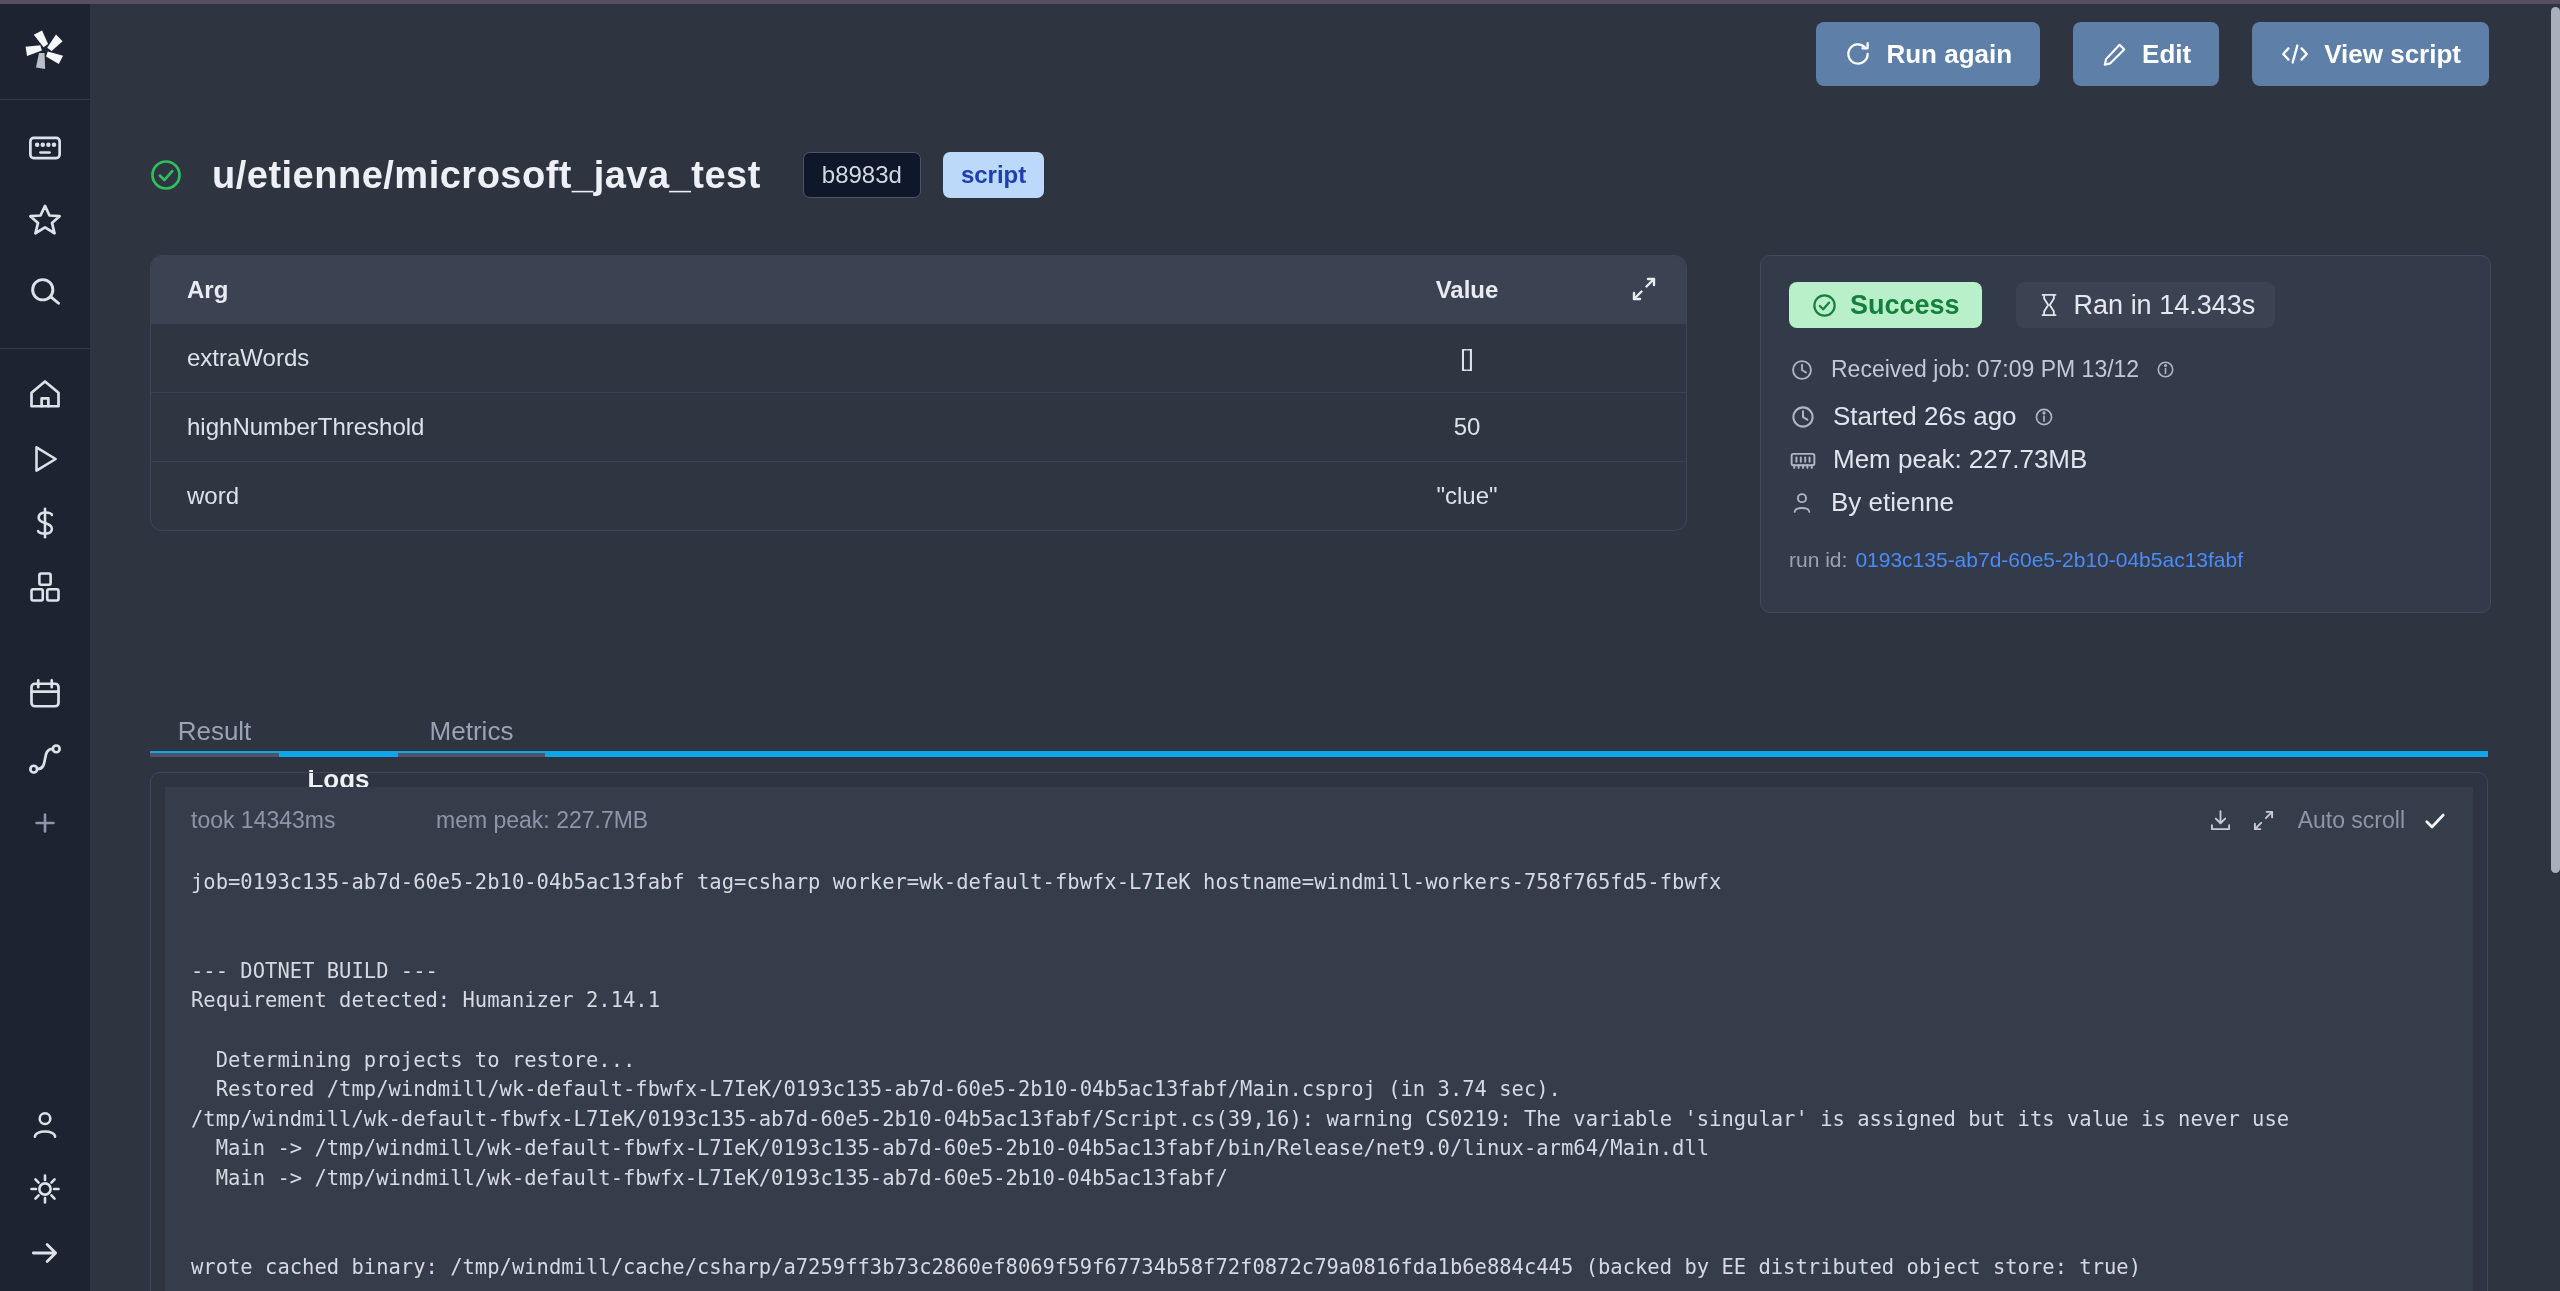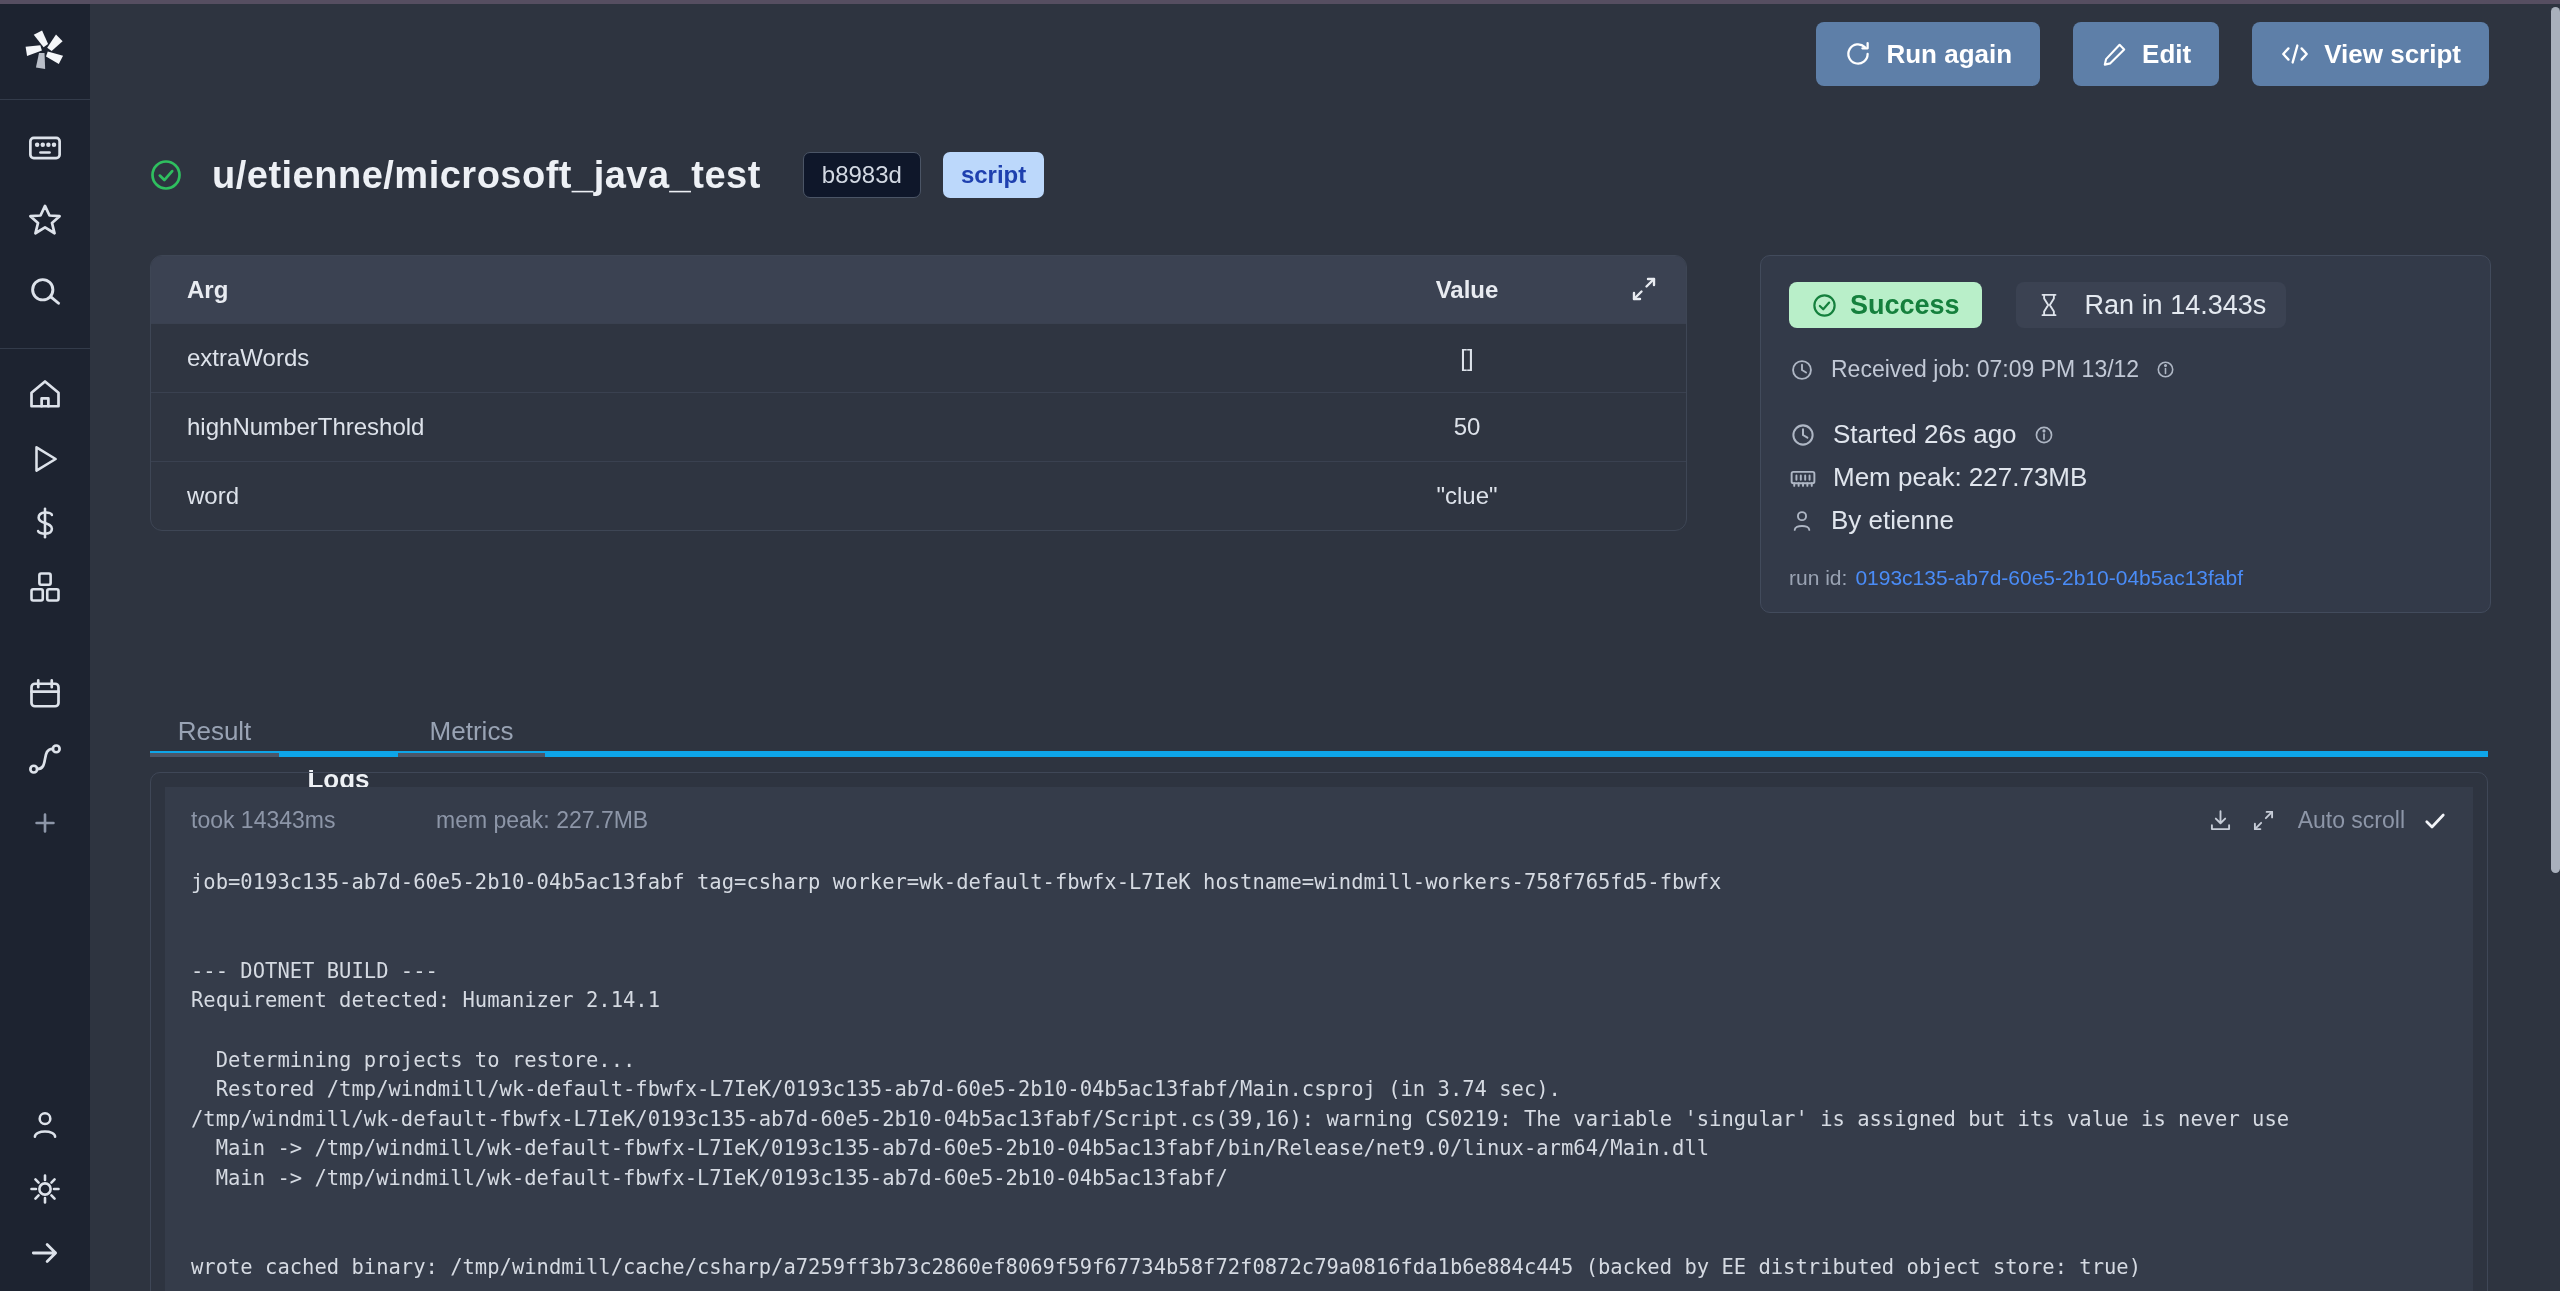--- a/index.html
+++ b/index.html
@@ -68,27 +68,27 @@
   .job-panel {
     position:absolute; left:1760px; top:255px; width:731px; height:358px;
     background:#333a49; border:1px solid #424b5c; border-radius:10px; padding:26px 28px;
   }
   .status-row { display:flex; align-items:center; gap:34px; }
   .badge-success {
     height:46px; display:flex; align-items:center; gap:12px; padding:0 22px;
     background:#b9efc9; border-radius:8px; color:#15803d; font-size:27px; font-weight:700;
   }
   .chip-ran {
-    height:46px; display:flex; align-items:center; gap:23px; padding:0 20px;
+    height:46px; display:flex; align-items:center; gap:12px; padding:0 20px;
     background:#3b4252; border-radius:8px; color:#e4e9f0; font-size:27px;
   }
   .info-row { display:flex; align-items:center; gap:16px; color:#e0e5ed; font-size:26px; }
   .info-row .ic { color:#aeb6c4; }
   .row-received { margin-top:28px; font-size:23px; color:#c2c9d6; }
-  .row-started  { margin-top:36px; }
+  .row-started  { margin-top:18px; }
   .row-mem      { margin-top:12px; }
   .row-hash     { margin-top:12px; }
   .row-by       { margin-top:12px; }
   .link { color:#4a8cf7; text-decoration:none; cursor:pointer; }
   .runid-row { margin-top:30px; font-size:21px; color:#9aa3b3; }
   .runid-row .link { font-size:21px; margin-left:8px; }
 
   
   .tabbar {
     position:absolute; left:150px; top:710px; width:2338px; height:47px;

